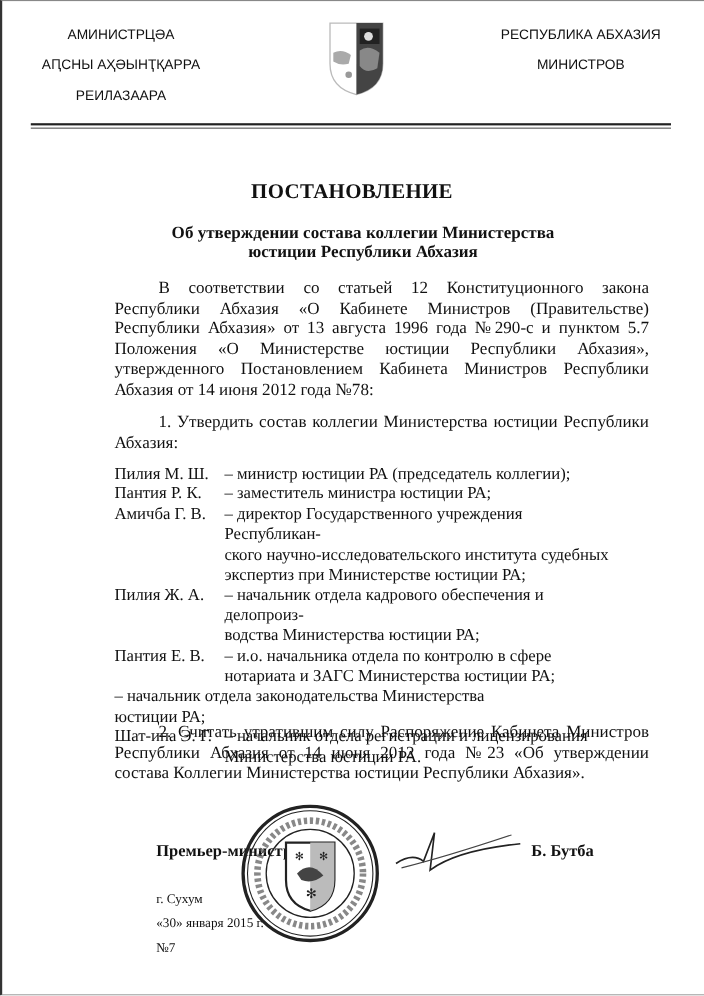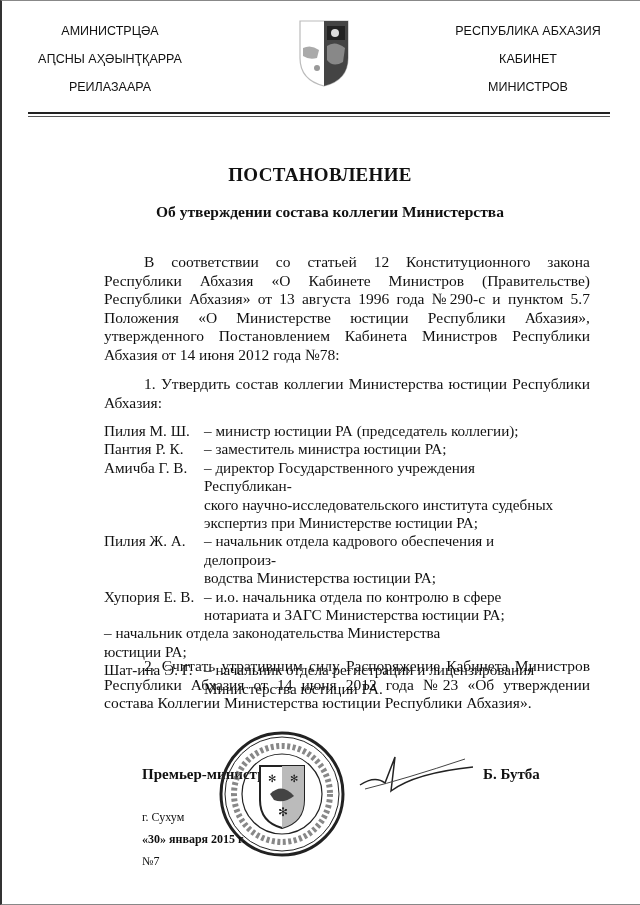--- a/index.html
+++ b/index.html
@@ -19,21 +19,21 @@
   .p2 { top:375px; text-indent:40px; }
   .members { position:absolute; left:104px; top:422px; width:460px; font-size:15.2px; line-height:18.4px; }
   .mrow { display:flex; }
   .mname { width:100px; flex:0 0 100px; white-space:nowrap; }
   .mrole { flex:1; white-space:pre-line; }
   .p3 { top:657px; text-indent:40px; }
   .sig-title { position:absolute; left:142px; top:766px; font-weight:bold; font-size:15px; }
   .sig-name { position:absolute; left:483px; top:766px; font-weight:bold; font-size:15px; }
   .small { position:absolute; left:142px; font-size:12px; }
   .city { top:810px; }
-  .date { top:832px;font-weight:bold; }
+  .date { top:832px; }
   .num { top:854px; }
   .stamp { position:absolute; left:218px; top:730px; width:128px; height:128px; }
   .signature { position:absolute; left:355px; top:745px; width:120px; height:55px; }
 </style>
 </head>
 <body>
 
 <div class="frame"></div>
 
 <div class="hdr hdr-left">
@@ -47,30 +47,30 @@
   <path d="M27 3 H51 V40 Q51 62 27 68 Z" fill="#444"></path>
   <rect x="30" y="8" width="18" height="14" fill="#222"></rect>
   <circle cx="38" cy="15" r="4" fill="#ddd"></circle>
   <path d="M30 28 Q38 22 48 30 L46 44 Q36 50 30 42 Z" fill="#888"></path>
   <path d="M6 30 Q14 26 22 32 L20 40 Q12 42 6 38 Z" fill="#aaa"></path>
   <circle cx="20" cy="50" r="3" fill="#999"></circle>
 </svg>
 
 <div class="hdr hdr-right">
   <div>РЕСПУБЛИКА АБХАЗИЯ</div>
-  <div>КАБИНЕТ</div>
   <div>МИНИСТРОВ</div>
 </div>
 
 <div class="rule1"></div>
 <div class="rule2"></div>
 
 <div class="title">ПОСТАНОВЛЕНИЕ</div>
 <div class="subtitle">
   <div>Об утверждении состава коллегии Министерства</div>
+  <div>юстиции Республики Абхазия</div>
 </div>
 
 <div class="para p1">В соответствии со статьей 12 Конституционного закона Республики Абхазия «О Кабинете Министров (Правительстве) Республики Абхазия» от 13 августа 1996 года №290-с и пунктом 5.7 Положения «О Министерстве юстиции Республики Абхазия», утвержденного Постановлением Кабинета Министров Республики Абхазия от 14 июня 2012 года №78:</div>
 <div class="para p2">1. Утвердить состав коллегии Министерства юстиции Республики Абхазия:</div>
 
 <div class="members">
   <div class="mrow">
     <span class="mname">Пилия М. Ш.</span>
     <span class="mrole">– министр юстиции РА (председатель коллегии);</span>
   </div>
@@ -83,21 +83,21 @@
     <span class="mrole">– директор Государственного учреждения Республикан-
   ского научно-исследовательского института судебных
   экспертиз при Министерстве юстиции РА;</span>
   </div>
   <div class="mrow">
     <span class="mname">Пилия Ж. А.</span>
     <span class="mrole">– начальник отдела кадрового обеспечения и делопроиз-
   водства Министерства юстиции РА;</span>
   </div>
   <div class="mrow">
-    <span class="mname">Хупория Е. В.</span>
+    <span class="mname">Пантия Е. В.</span>
     <span class="mrole">– и.о. начальника отдела по контролю в сфере
   нотариата и ЗАГС Министерства юстиции РА;</span>
   </div>
   <div class="mrow">
     <span class="mrole">– начальник отдела законодательства Министерства
   юстиции РА;</span>
   </div>
   <div class="mrow">
     <span class="mname">Шат-ипа Э. Г.</span>
     <span class="mrole">– начальник отдела регистрации и лицензирования

